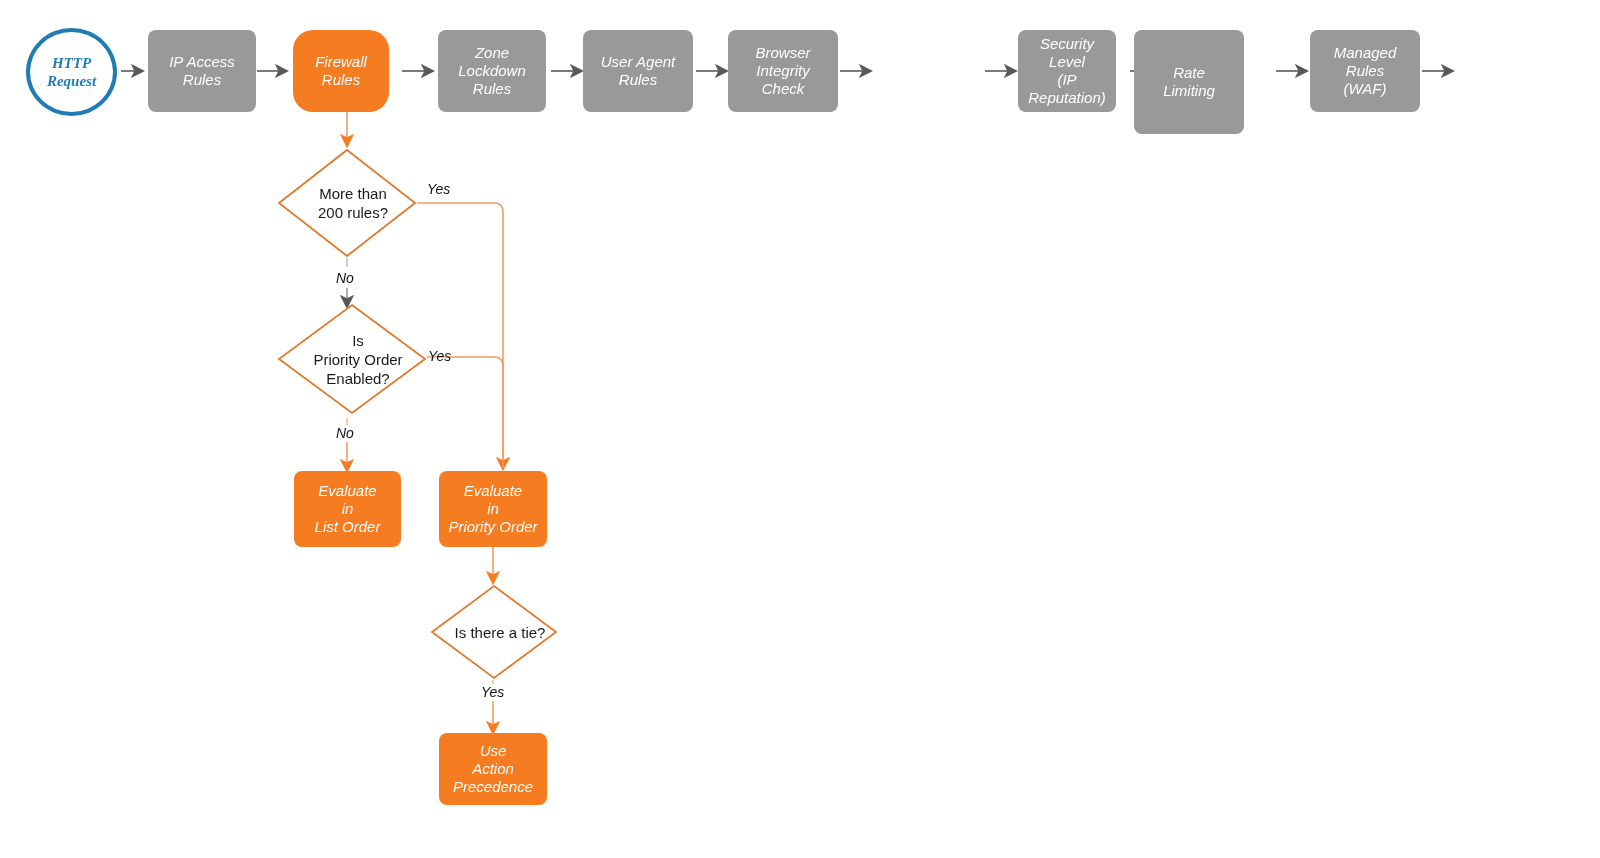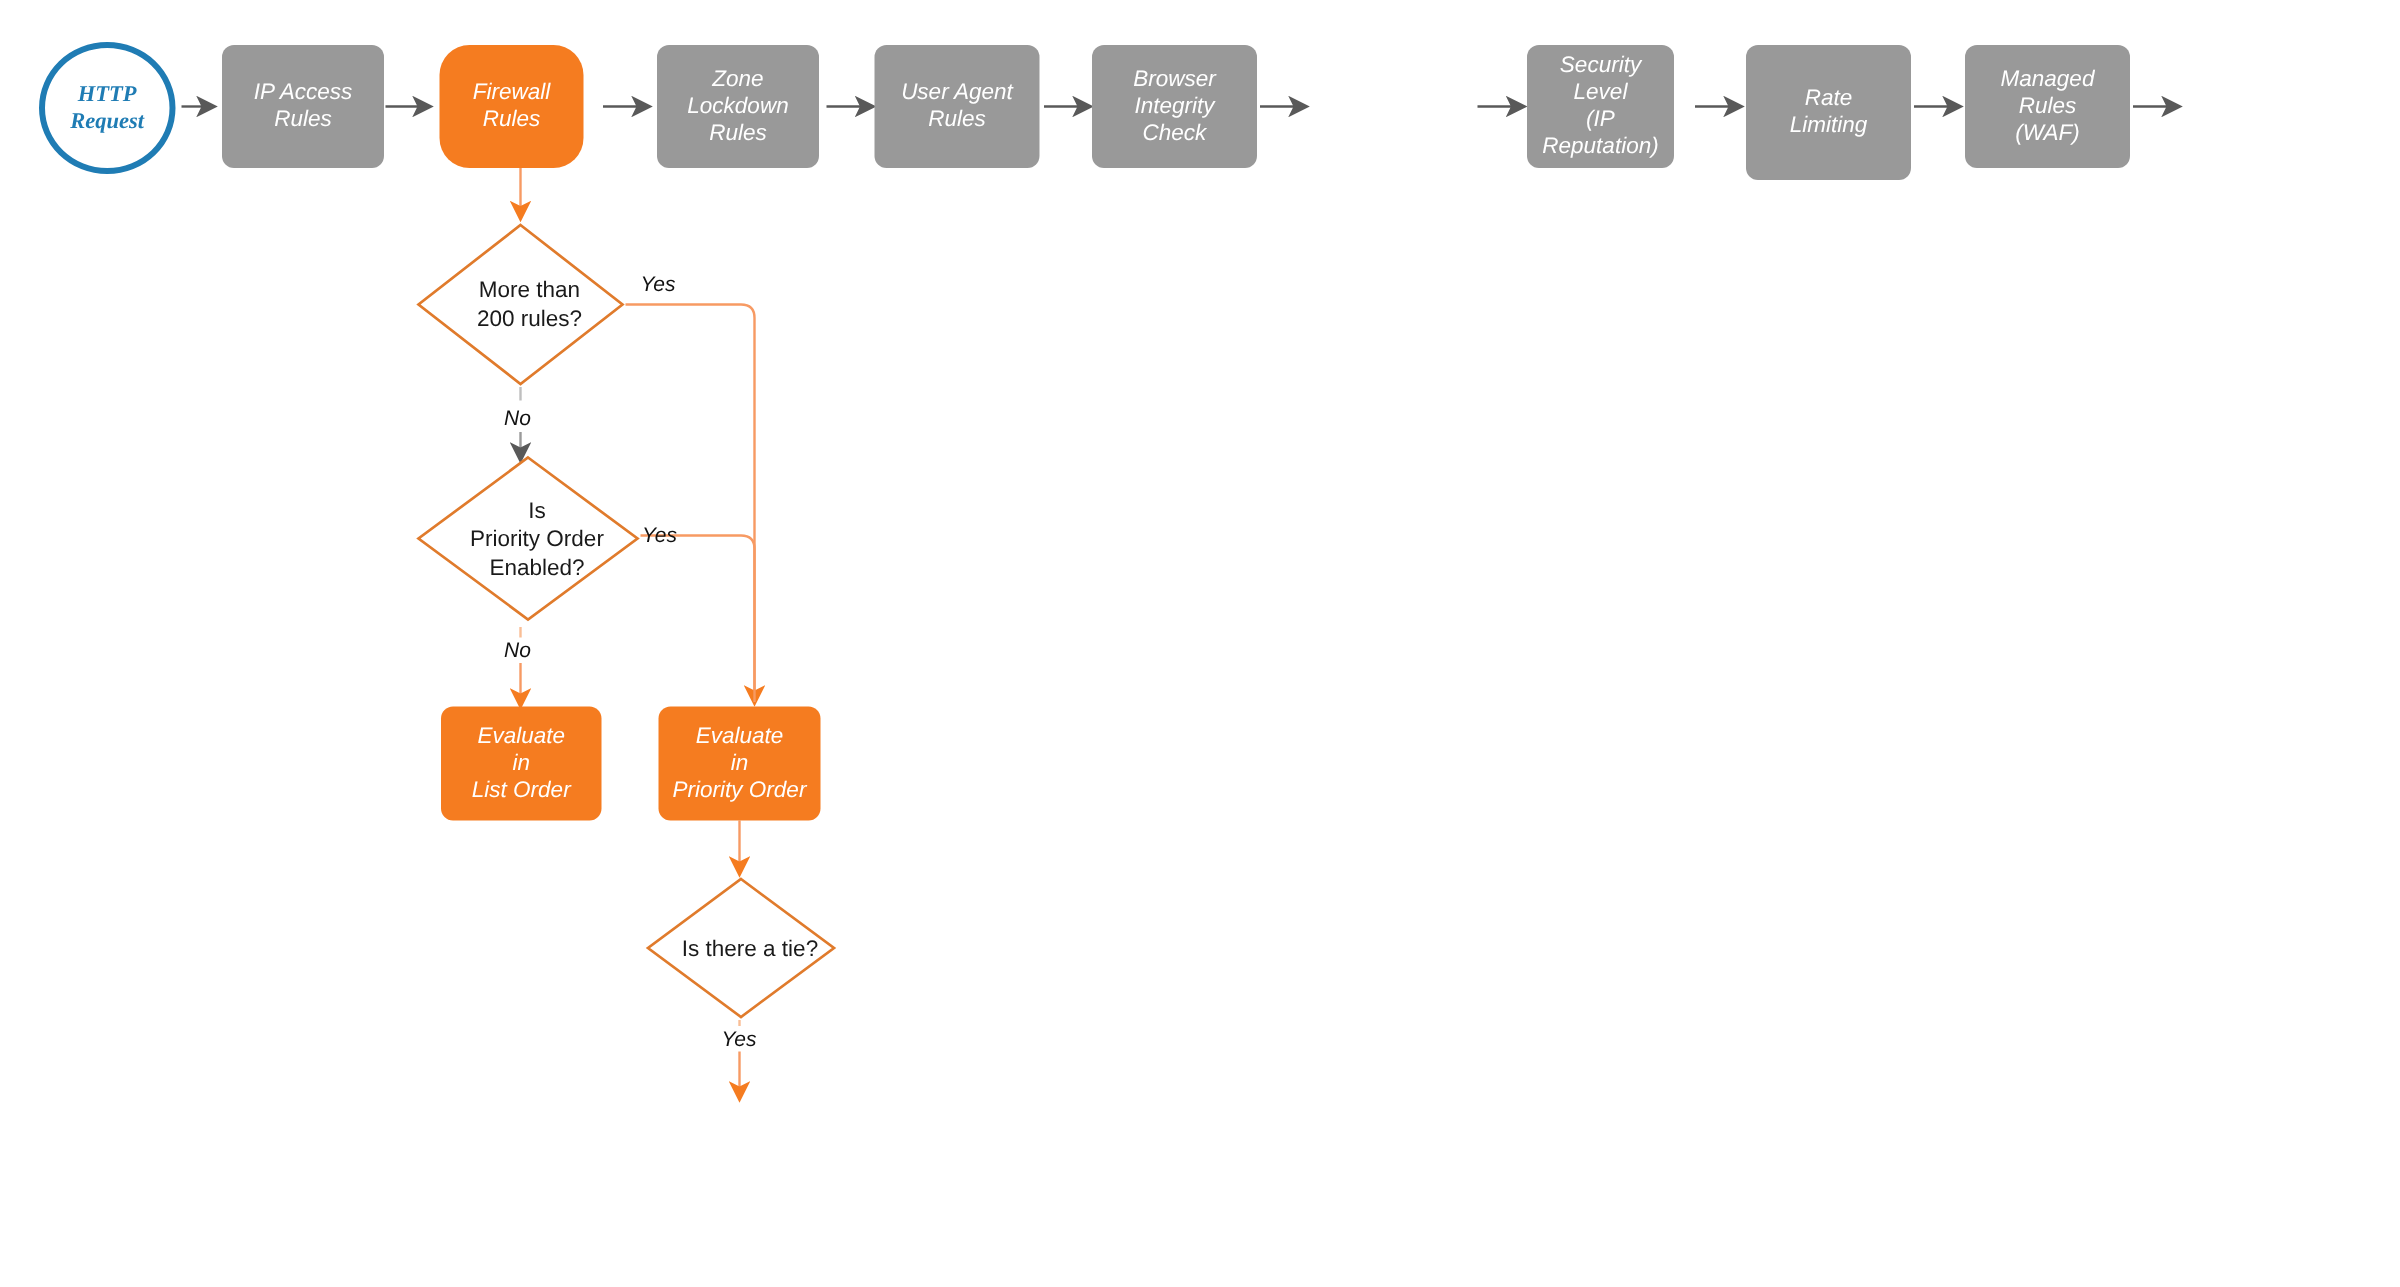--- a/index.html
+++ b/index.html
@@ -104,21 +104,21 @@
 Check</span>
   </div>
 
 
   <div class="node proc gray" style="left:1018px;top:30px;width:98px;height:82px;">
     <span style="white-space:pre-line">Security
 Level
 (IP Reputation)</span>
   </div>
 
-  <div class="node proc gray" style="left:1164px;top:30px;width:110px;height:90px;align-items:center;">
+  <div class="node proc gray" style="left:1134px;top:30px;width:110px;height:104px;align-items:center;">
     <span style="white-space:pre-line">Rate
 Limiting</span>
   </div>
 
   <div class="node proc gray" style="left:1310px;top:30px;width:110px;height:82px;">
     <span style="white-space:pre-line">Managed
 Rules
 (WAF)</span>
   </div>
 
@@ -152,20 +152,25 @@
 in
 List Order</span>
   </div>
 
   <div class="node proc orange" style="left:439px;top:471px;width:108px;height:76px;">
     <span style="white-space:pre-line">Evaluate
 in
 Priority Order</span>
   </div>
 
+  <div class="node proc orange" style="left:439px;top:733px;width:108px;height:72px;">
+    <span style="white-space:pre-line">Use
+Action
+Precedence</span>
+  </div>
 
   <div class="edge-label" style="left:427px;top:181px;">Yes</div>
 
   <div class="edge-label" style="left:336px;top:270px;">No</div>
 
   <div class="edge-label" style="left:428px;top:348px;">Yes</div>
 
   <div class="edge-label" style="left:336px;top:425px;">No</div>
 
   <div class="edge-label" style="left:481px;top:684px;">Yes</div>

